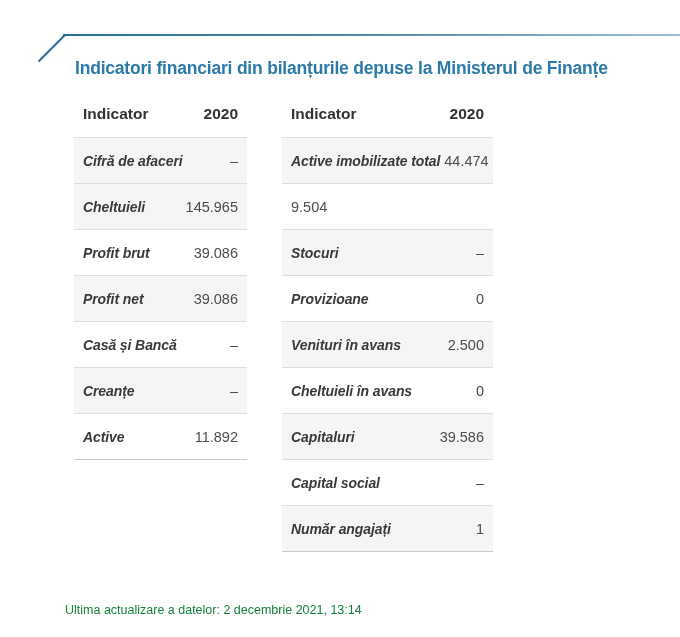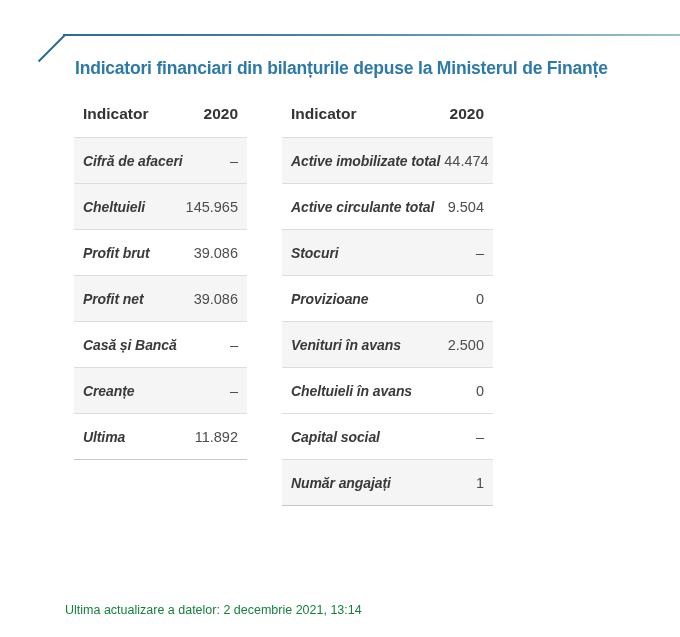--- a/index.html
+++ b/index.html
@@ -135,56 +135,59 @@
           </div>
           <div class="row">
             <span class="label">Casă și Bancă</span>
             <span class="value">–</span>
           </div>
           <div class="row shade">
             <span class="label">Creanțe</span>
             <span class="value">–</span>
           </div>
           <div class="row">
-            <span class="label">Ultima</span>
+            <span class="label">Active</span>
             <span class="value">11.892</span>
           </div>
         </div>
     </section>
 
     <section class="fin-table right">
       <div class="fin-head">
         <span>Indicator</span>
         <span>2020</span>
       </div>
       <div class="rows">
           <div class="row shade">
             <span class="label">Active imobilizate total</span>
             <span class="value">44.474</span>
           </div>
           <div class="row">
-            <span class="label">Active circulante total</span>
             <span class="value">9.504</span>
           </div>
           <div class="row shade">
             <span class="label">Stocuri</span>
             <span class="value">–</span>
           </div>
           <div class="row">
             <span class="label">Provizioane</span>
             <span class="value">0</span>
           </div>
           <div class="row shade">
             <span class="label">Venituri în avans</span>
             <span class="value">2.500</span>
           </div>
           <div class="row">
             <span class="label">Cheltuieli în avans</span>
             <span class="value">0</span>
           </div>
+          <div class="row shade">
+            <span class="label">Capitaluri</span>
+            <span class="value">39.586</span>
+          </div>
           <div class="row">
             <span class="label">Capital social</span>
             <span class="value">–</span>
           </div>
           <div class="row shade">
             <span class="label">Număr angajați</span>
             <span class="value">1</span>
           </div>
         </div>
     </section>

